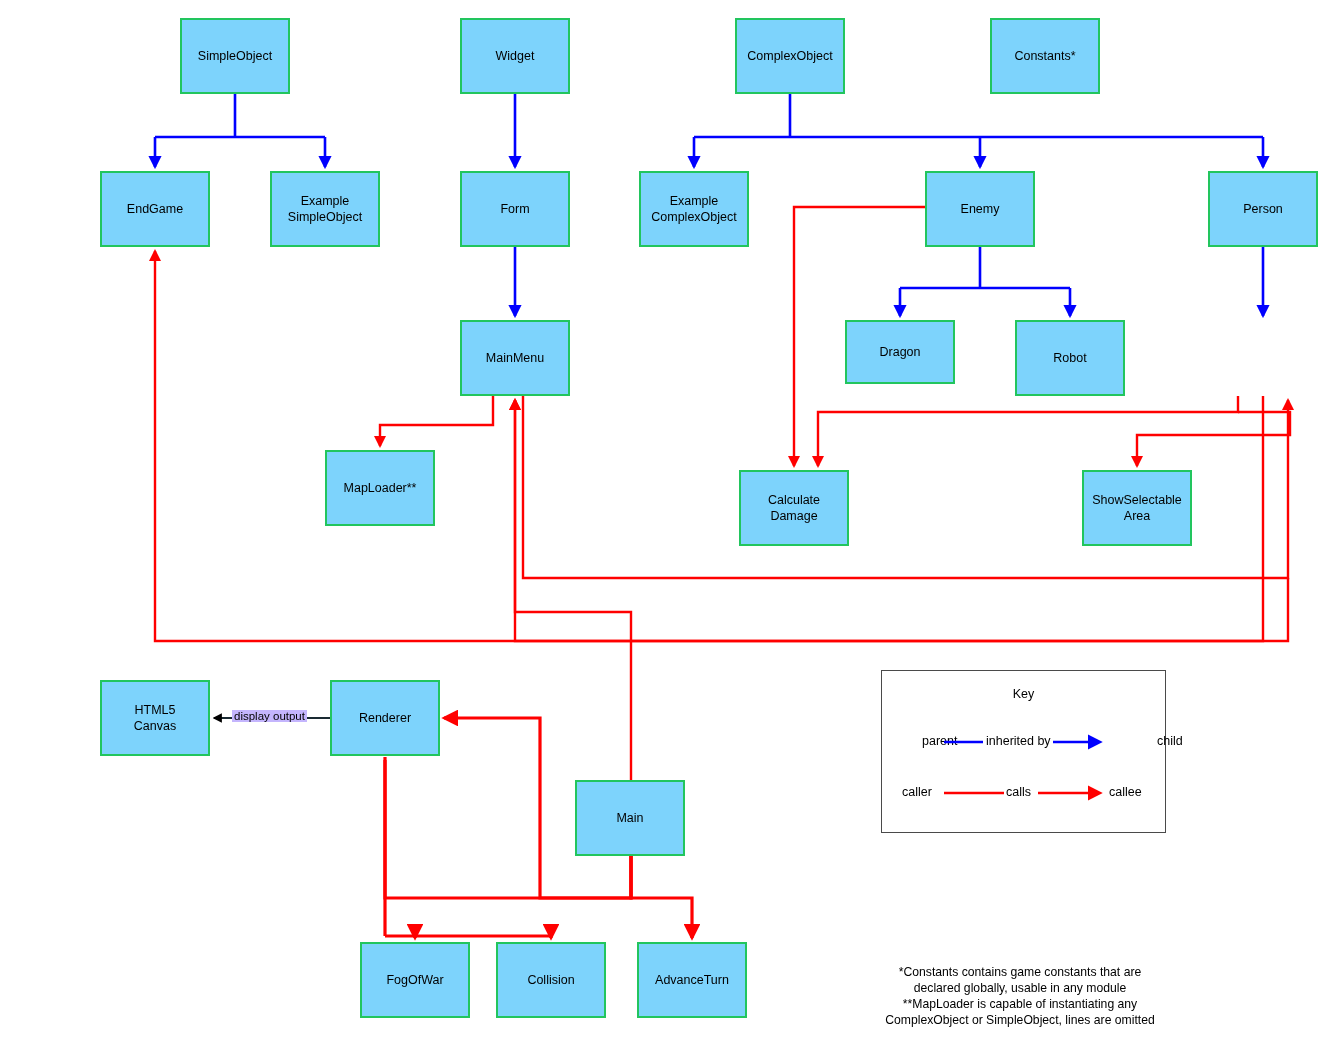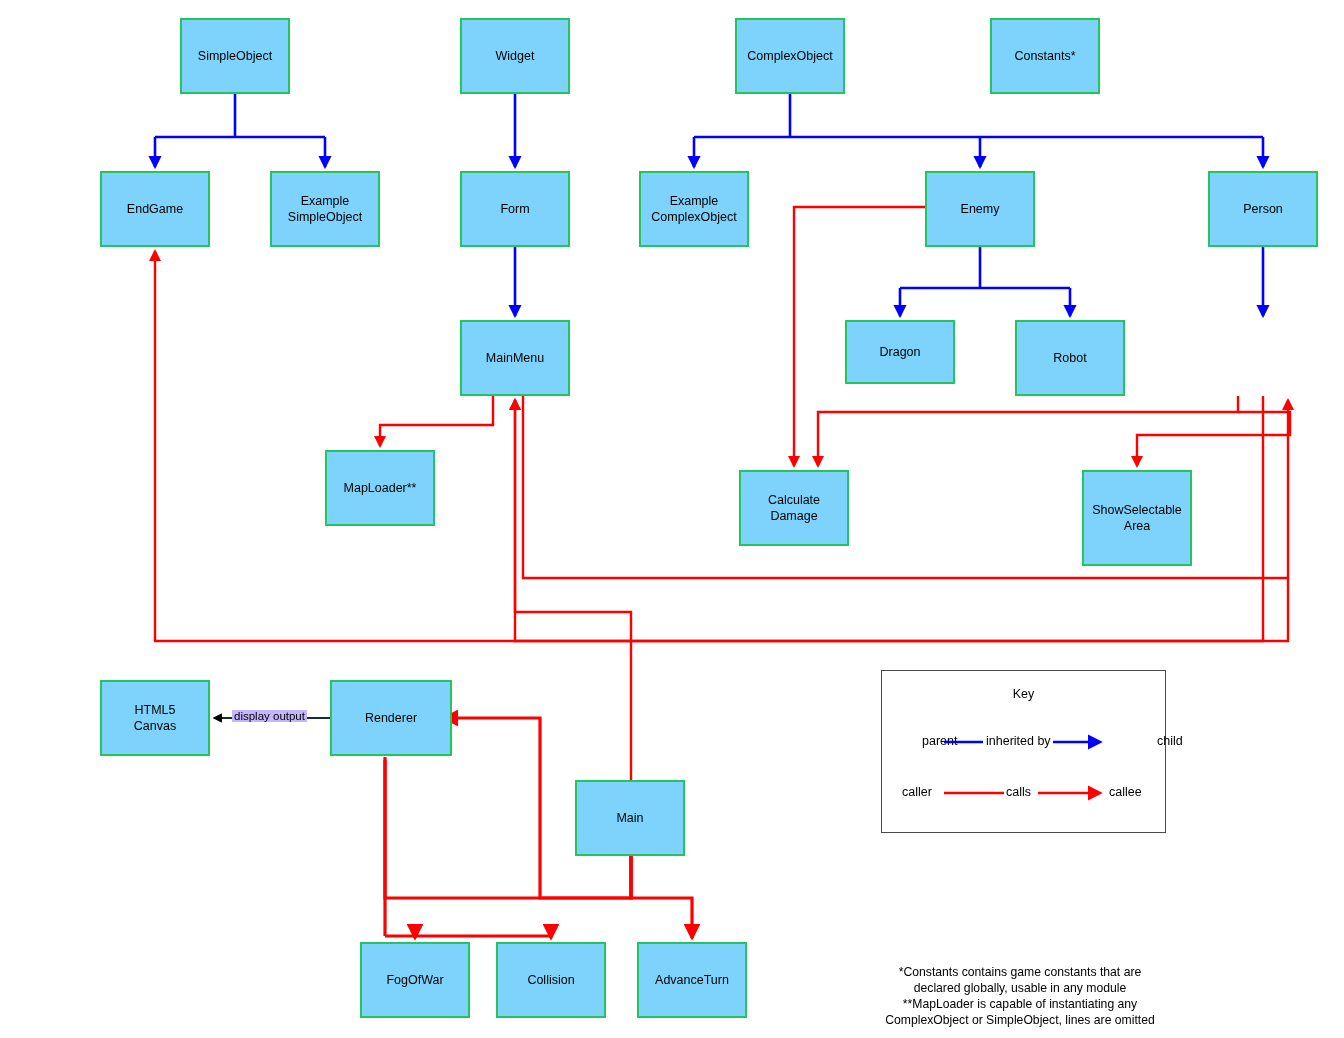--- a/index.html
+++ b/index.html
@@ -175,26 +175,26 @@
   <div class="node" style="left:925px; top:171px; width:110px; height:76px;">Enemy</div>
   <div class="node" style="left:1208px; top:171px; width:110px; height:76px;">Person</div>
 
   <div class="node" style="left:460px; top:320px; width:110px; height:76px;">MainMenu</div>
   <div class="node" style="left:845px; top:320px; width:110px; height:64px;">Dragon</div>
   <div class="node" style="left:1015px; top:320px; width:110px; height:76px;">Robot</div>
 
   <div class="node" style="left:325px; top:450px; width:110px; height:76px;">MapLoader**</div>
   <div class="node" style="left:739px; top:470px; width:110px; height:76px;">Calculate
 Damage</div>
-  <div class="node" style="left:1082px; top:470px; width:110px; height:96px;">ShowSelectable
+  <div class="node" style="left:1082px; top:470px; width:110px; height:76px;">ShowSelectable
 Area</div>
 
   <div class="node" style="left:100px; top:680px; width:110px; height:76px;">HTML5
 Canvas</div>
-  <div class="node" style="left:330px; top:680px; width:122px; height:76px;">Renderer</div>
+  <div class="node" style="left:330px; top:680px; width:110px; height:76px;">Renderer</div>
   <div class="node" style="left:575px; top:780px; width:110px; height:76px;">Main</div>
 
   <div class="node" style="left:360px; top:942px; width:110px; height:76px;">FogOfWar</div>
   <div class="node" style="left:496px; top:942px; width:110px; height:76px;">Collision</div>
   <div class="node" style="left:637px; top:942px; width:110px; height:76px;">AdvanceTurn</div>
 
   <div class="edge-label" style="left:232px; top:710px;">display output</div>
 
   <div class="key-box" style="left:881px; top:670px; width:285px; height:163px;">
     <div class="key-title">Key</div>

